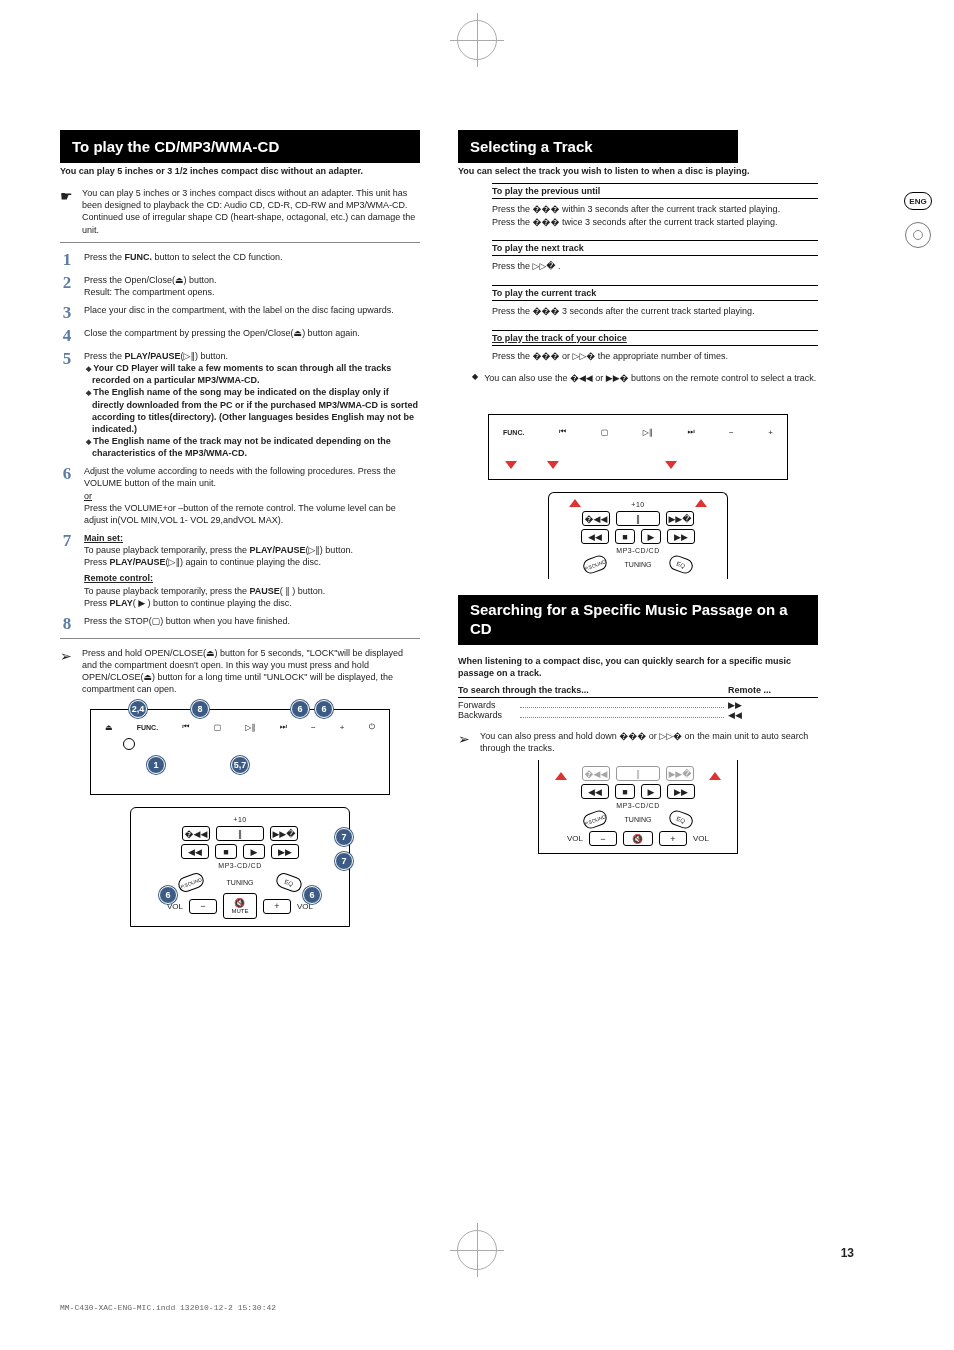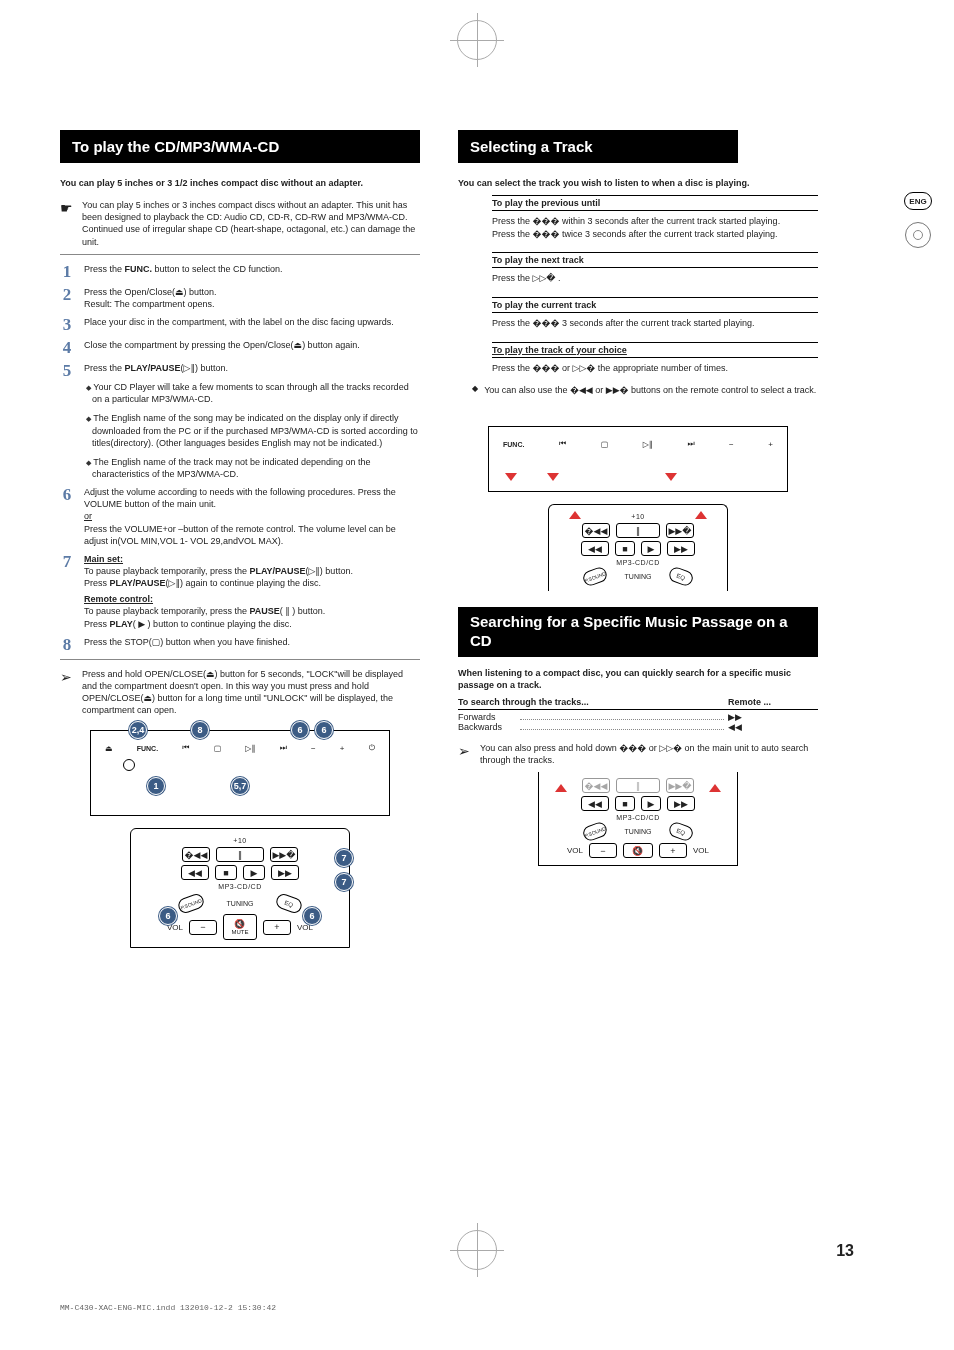--- a/index.html
+++ b/index.html
@@ -7,30 +7,30 @@
   .page { position: relative; width: 954px; height: 1350px; padding: 130px 60px 40px 60px; }
   .reg-top, .reg-bot { position: absolute; left: 50%; transform: translateX(-50%); width: 40px; height: 40px; border: 1px solid #aaa; border-radius: 50%; }
   .reg-top { top: 20px; } .reg-bot { bottom: 80px; }
   .reg-top::before, .reg-bot::before { content: ""; position: absolute; left: 50%; top: -8px; bottom: -8px; width: 1px; background: #aaa; }
   .reg-top::after, .reg-bot::after { content: ""; position: absolute; top: 50%; left: -8px; right: -8px; height: 1px; background: #aaa; }
   .side-tab { position: absolute; right: 22px; top: 192px; width: 28px; height: 18px; border: 1px solid #000; border-radius: 9px; font-size: 8px; font-weight: bold; display: flex; align-items: center; justify-content: center; }
   .side-disc { position: absolute; right: 23px; top: 222px; width: 26px; height: 26px; border: 1px solid #777; border-radius: 50%; display: flex; align-items: center; justify-content: center; }
   .side-disc::after { content: ""; width: 8px; height: 8px; border: 1px solid #888; border-radius: 50%; }
   .cols { display: flex; gap: 38px; }
   .col { width: 360px; }
-  .hbar { background: #000; color: #fff; font-weight: bold; font-size: 15px; padding: 8px 12px; margin-bottom: 14px; }
+  .hbar { background: #000; color: #fff; font-weight: bold; font-size: 15px; padding: 8px 12px; margin-bottom: 2px; }
   .intro { font-weight: bold; font-size: 9px; line-height: 1.35; margin-bottom: 10px; }
   .intro-r { font-weight: bold; font-size: 9px; line-height: 1.35; margin-bottom: 6px; }
   .note-row { display: flex; gap: 6px; margin-bottom: 6px; line-height: 1.35; }
   .note-icon { flex: 0 0 16px; font-size: 14px; }
   .hr { border: none; border-top: 1px solid #888; margin: 6px 0 8px 0; }
   .step { display: flex; gap: 10px; margin-bottom: 6px; }
   .step-num { font-family: "Times New Roman", serif; font-size: 17px; font-weight: bold; color: #5C7BA6; width: 14px; text-align: center; line-height: 1; }
   .step-body { flex: 1; line-height: 1.35; }
-  .step-body .sub { padding-left: 8px; text-indent: -6px; margin-top: 7px; }
+  .step-body .sub { padding-left: 8px; text-indent: -6px; margin-top: 0; font-weight: bold; }
   .bullet::before { content: "◆ "; font-size: 7px; color: #333; }
   .uline { text-decoration: underline; font-weight: bold; }
   .sect { margin: 6px 0 4px 34px; }
   .sect-h { border-top: 1.5px solid #000; border-bottom: 1px solid #000; padding: 2px 0; font-weight: bold; font-size: 9px; }
   .sect-h.u { text-decoration: underline; }
   .sect-b { padding: 4px 0 6px 0; line-height: 1.4; }
   .glyph { font-family: "Segoe UI Symbol", "Arial Unicode MS", sans-serif; }
   .diag { margin: 14px auto 0 auto; border: 1px solid #000; width: 300px; padding: 8px; font-size: 8px; position: relative; }
   .diag .row { display: flex; align-items: center; gap: 14px; margin: 4px 0; }
   .circle-num { position: absolute; width: 18px; height: 18px; border-radius: 50%; background: #3C5C85; color: #fff; font-size: 9px; font-weight: bold; display: flex; align-items: center; justify-content: center; border: 1px solid #fff; box-shadow: 0 0 0 1px #3C5C85; }
@@ -41,21 +41,21 @@
   .spkr { display: inline-block; }
 
   .search-h { background: #000; color: #fff; font-weight: bold; font-size: 15px; padding: 6px 12px; line-height: 1.25; margin-top: 16px; margin-bottom: 10px; }
   .tbl { width: 100%; margin-top: 6px; }
   .tbl-h { display: flex; font-weight: bold; border-bottom: 1px solid #000; padding-bottom: 2px; margin-bottom: 2px; }
   .tbl-h .c1 { flex: 1; } .tbl-h .c2 { width: 90px; }
   .tbl-r { display: flex; font-size: 9px; }
   .tbl-r .c1 { width: 58px; }
   .tbl-r .dots { flex: 1; border-bottom: 1px dotted #888; height: 8px; margin: 0 4px; }
   .tbl-r .c2 { width: 90px; }
-  .page-num { position: absolute; right: 100px; bottom: 90px; font-size: 16px; font-weight: bold; }
+  .page-num { position: absolute; right: 100px; bottom: 90px; font-size: 12px; font-weight: bold; }
   .footer { position: absolute; left: 60px; right: 60px; bottom: 38px; display: flex; justify-content: flex-start; font-size: 8px; color: #666; font-family: "Courier New", monospace; }
 </style>
 </head>
 <body>
 
 <div class="page">
   <div class="reg-top"></div>
   <div class="reg-bot"></div>
 
   <div class="side-tab">ENG</div>

